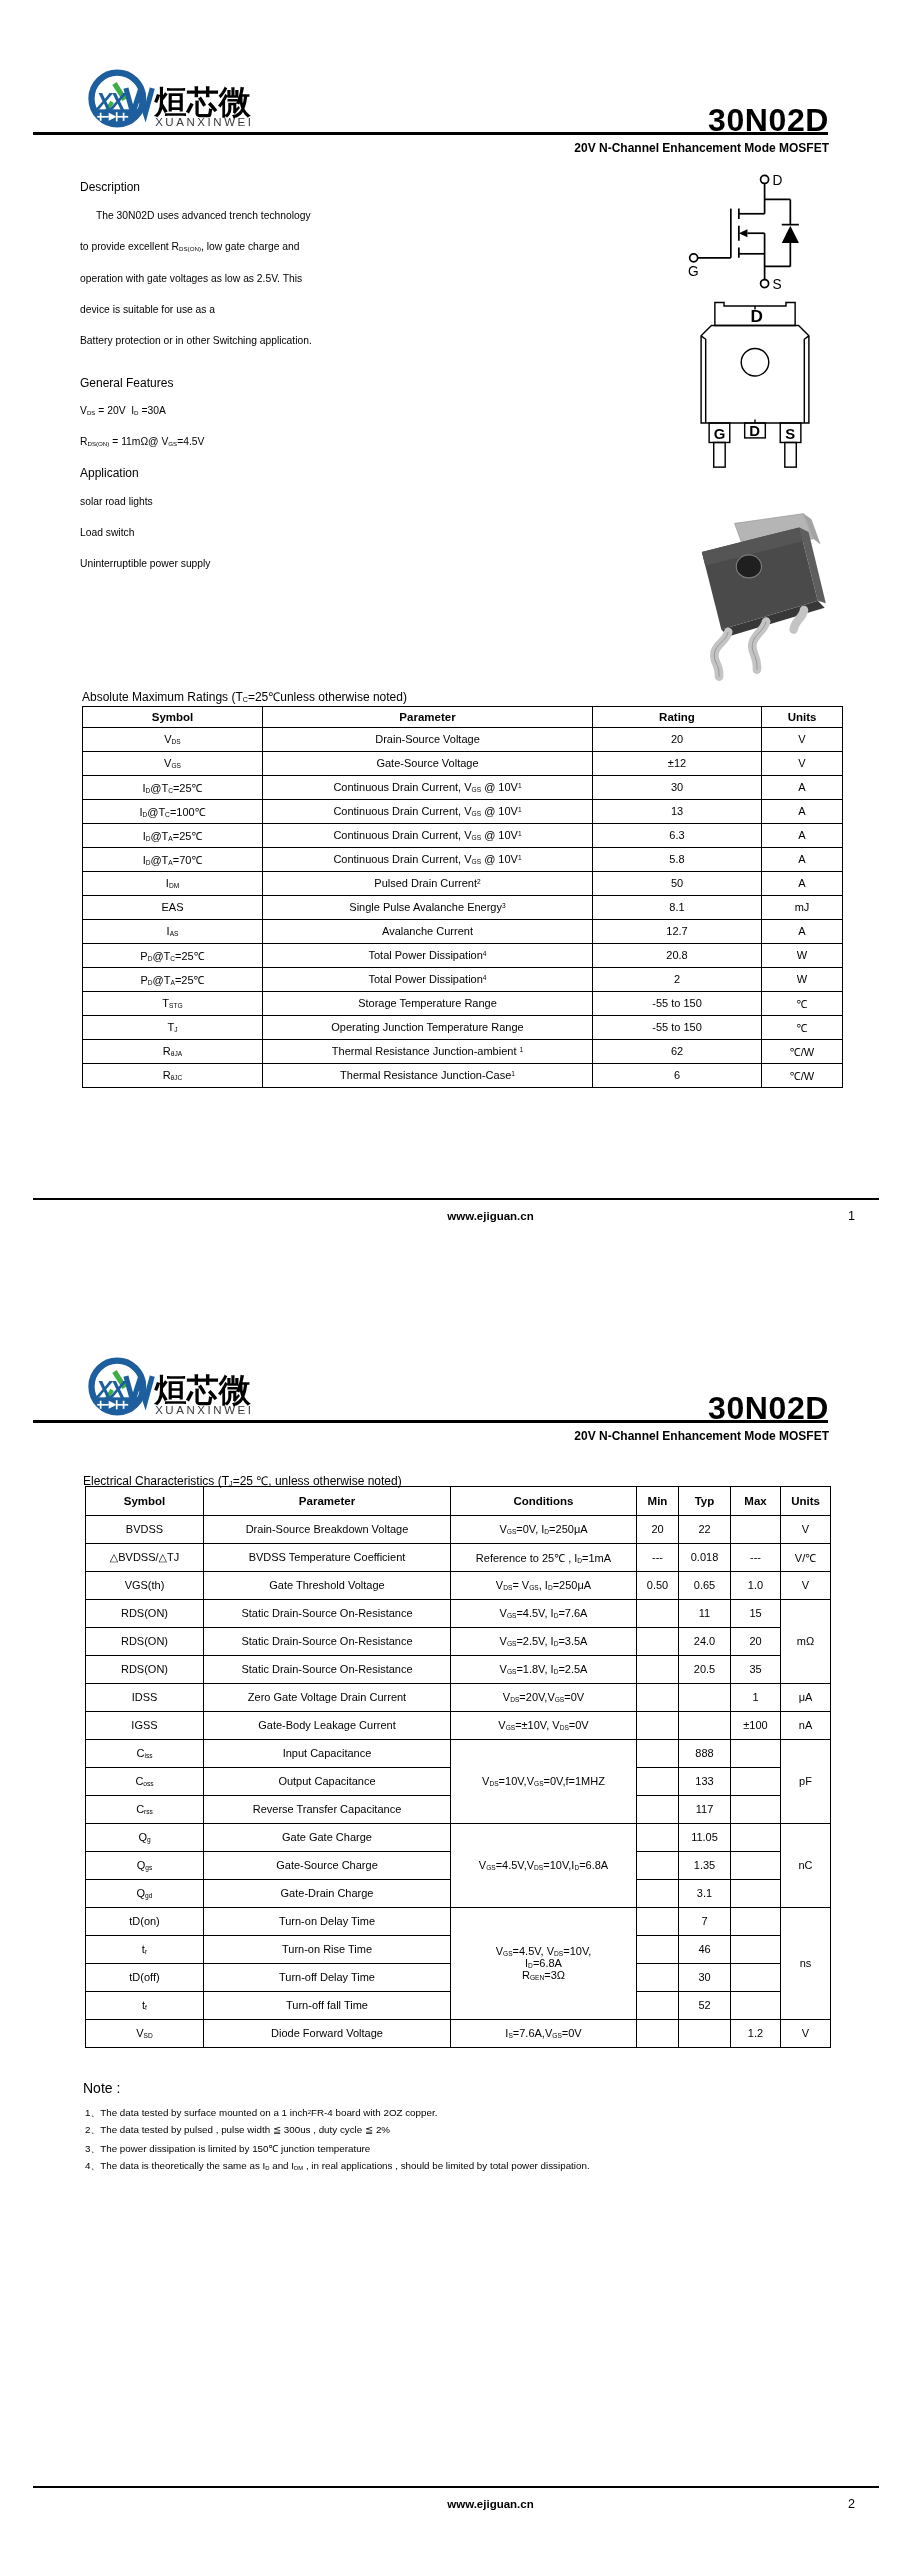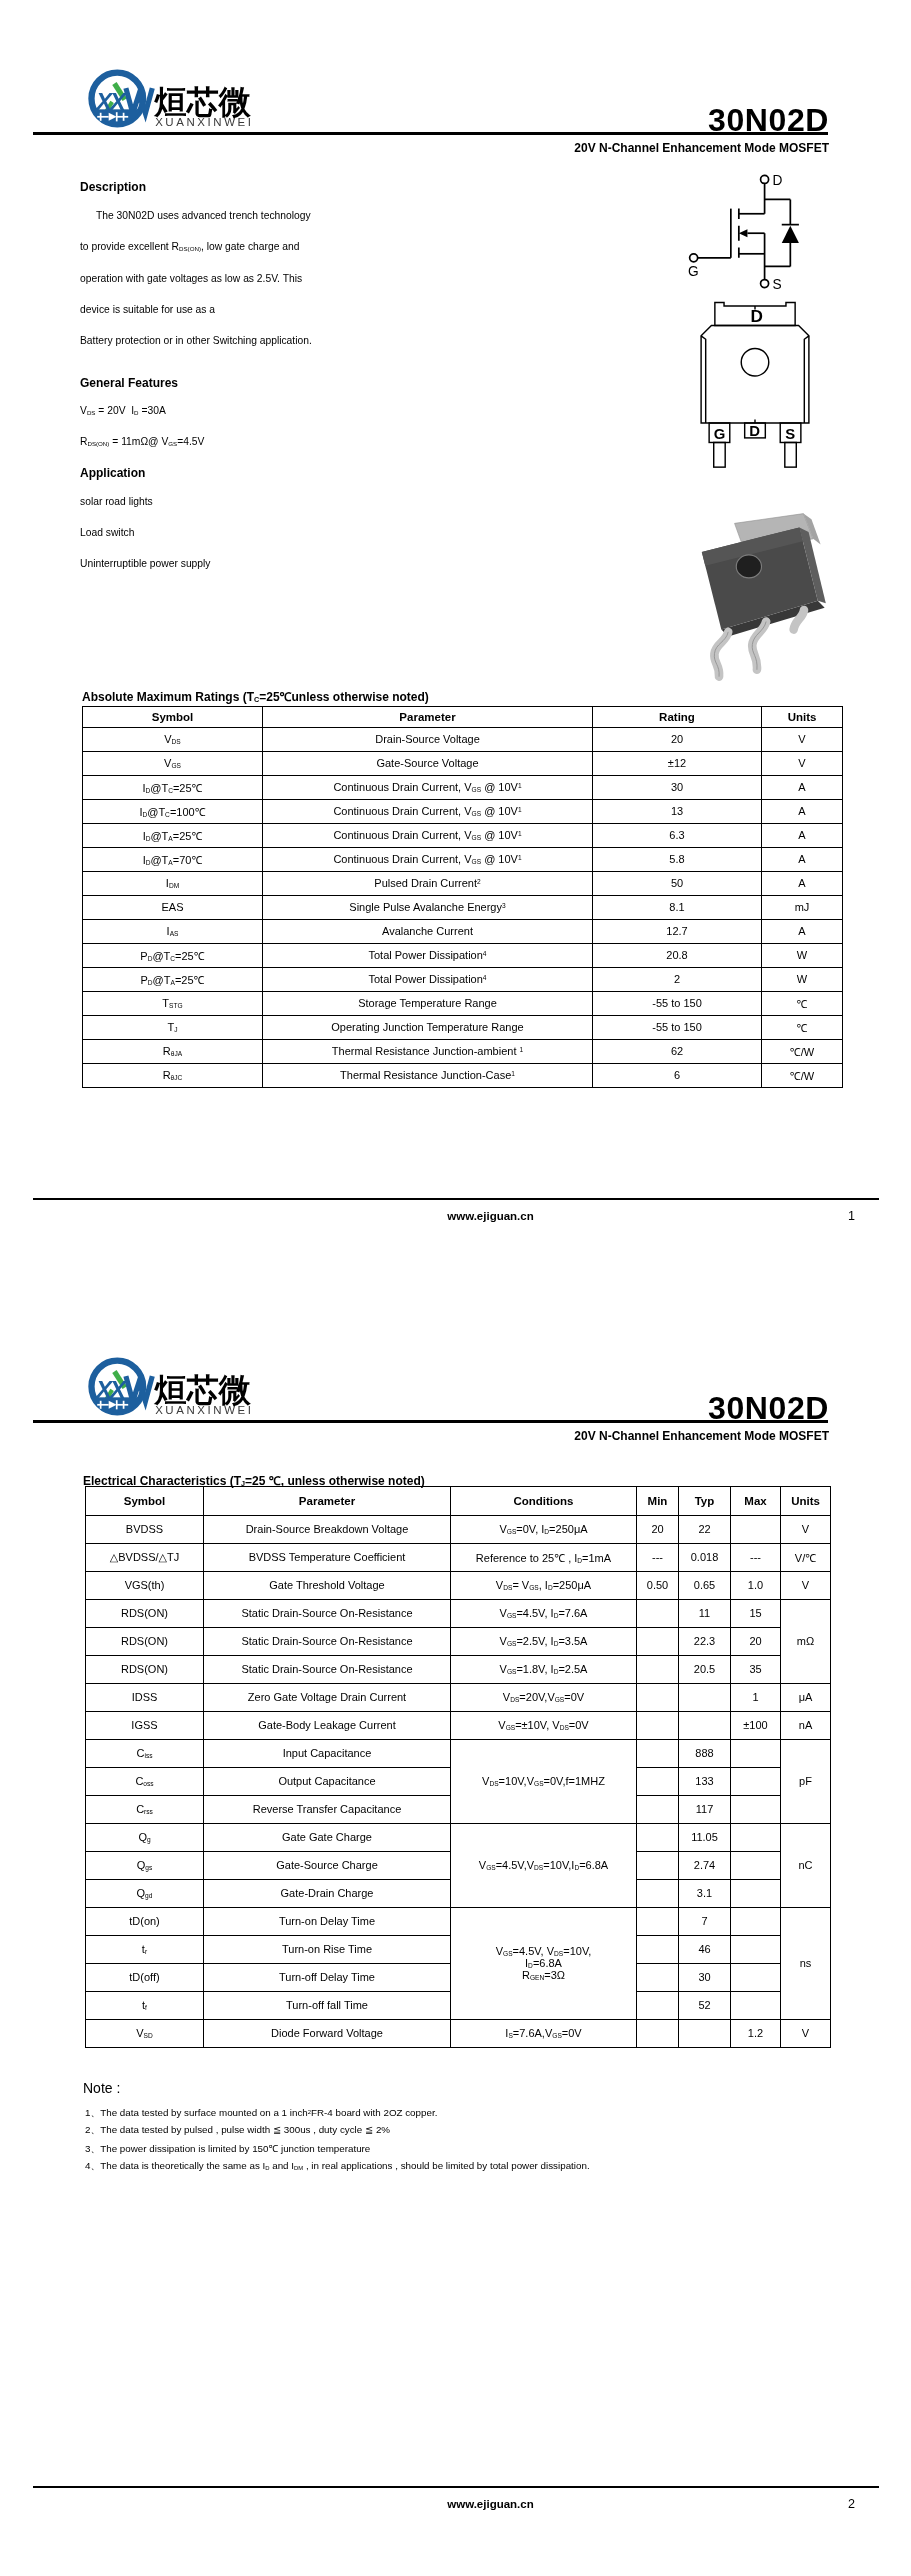--- a/index.html
+++ b/index.html
@@ -4,21 +4,21 @@
 <style>
   html,body{margin:0;padding:0;background:#ffffff;}
   .doc{position:relative;width:911px;height:2576px;background:#4c1d95;
        font-family:"Liberation Sans",sans-serif;color:#000;margin-top:16px;}
   .page{position:absolute;left:0;width:911px;height:1288px;background:#fff;overflow:hidden;}
   #page1{top:0;} #page2{top:1288px;}
   .abs{position:absolute;}
   .rule{background:#000;}
   .part-title{font-size:32px;font-weight:bold;text-align:right;letter-spacing:0.6px;}
   .subtitle{font-size:12px;font-weight:bold;text-align:right;}
-  .h1{font-size:12px;font-weight:bold;}
+  .h1{font-size:12px;font-weight:normal;}
   .bodyline{font-size:10.3px;white-space:nowrap;}
   .note-head{font-size:14px;font-weight:normal;}
   .noteline{font-size:9.8px;white-space:nowrap;}
   .footer-url{font-size:11.5px;text-align:center;font-weight:bold;}
   .pagenum{font-size:12.6px;text-align:center;}
   sub{font-size:60%;vertical-align:-0.18em;}
   sup{font-size:60%;vertical-align:0.4em;}
   table{border-collapse:collapse;table-layout:fixed;border:1.7px solid #000;}
   th,td{border:1.1px solid #000;text-align:center;vertical-align:middle;
         font-size:11px;padding:0 1.1px;overflow:hidden;}
@@ -352,21 +352,21 @@
             <td></td>
             <td>11</td>
             <td>15</td>
             <td rowspan="3">mΩ</td>
           </tr>
           <tr>
             <td>RDS(ON)</td>
             <td>Static Drain-Source On-Resistance</td>
             <td>V<sub>GS</sub>=2.5V, I<sub>D</sub>=3.5A</td>
             <td></td>
-            <td>22.3</td>
+            <td>24.0</td>
             <td>20</td>
           </tr>
           <tr>
             <td>RDS(ON)</td>
             <td>Static Drain-Source On-Resistance</td>
             <td>V<sub>GS</sub>=1.8V, I<sub>D</sub>=2.5A</td>
             <td></td>
             <td>20.5</td>
             <td>35</td>
           </tr>
@@ -417,21 +417,21 @@
             <td rowspan="3">V<sub>GS</sub>=4.5V,V<sub>DS</sub>=10V,I<sub>D</sub>=6.8A</td>
             <td></td>
             <td>11.05</td>
             <td></td>
             <td rowspan="3">nC</td>
           </tr>
           <tr>
             <td>Q<sub>gs</sub></td>
             <td>Gate-Source Charge</td>
             <td></td>
-            <td>2.74</td>
+            <td>1.35</td>
             <td></td>
           </tr>
           <tr>
             <td>Q<sub>gd</sub></td>
             <td>Gate-Drain Charge</td>
             <td></td>
             <td>3.1</td>
             <td></td>
           </tr>
           <tr>

